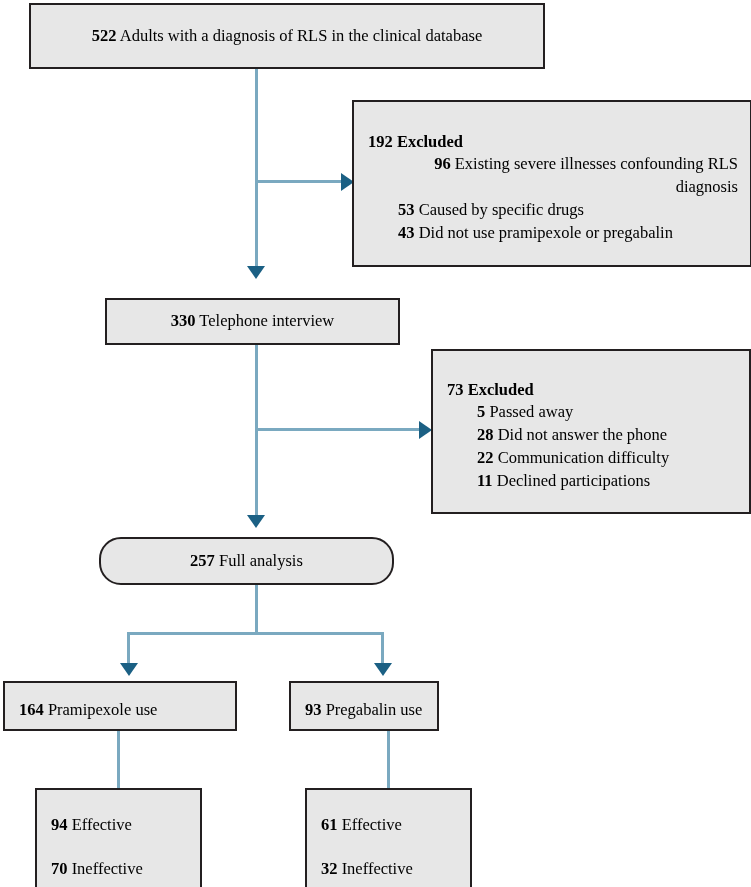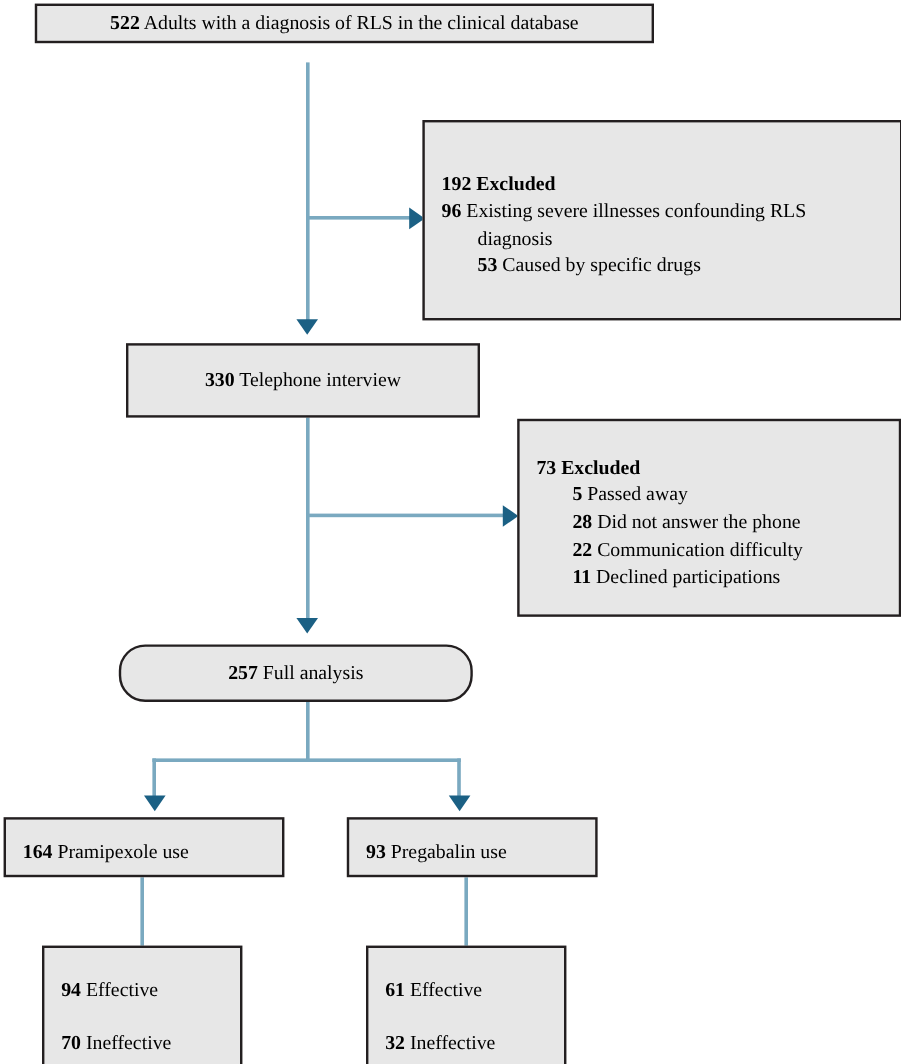--- a/index.html
+++ b/index.html
@@ -40,20 +40,21 @@
   .num {
     font-weight: bold;
   }
   .indent {
     padding-left: 30px;
     text-indent: 0;
   }
   .indent-wrap {
     padding-left: 30px;
     text-indent: -30px;
+    text-align: right;
   }
   .hdr {
     font-weight: bold;
   }
   .spacer-line {
     height: 21px;
   }
   
   .conn {
     position: absolute;
@@ -98,43 +99,47 @@
   <div class="conn vline" style="left:255px; top:585px; height:50px;"></div>
   <div class="conn hline" style="left:127px; top:632px; width:257px;"></div>
   <div class="conn vline" style="left:127px; top:632px; height:38px;"></div>
   <div class="arrow-down" style="left:119.5px; top:663px;"></div>
   <div class="conn vline" style="left:381px; top:632px; height:38px;"></div>
   <div class="arrow-down" style="left:373.5px; top:663px;"></div>
 
   <div class="conn vline" style="left:117px; top:731px; height:58px;"></div>
   <div class="conn vline" style="left:387px; top:731px; height:58px;"></div>
 
-  <div class="node centered" style="left:29px; top:3px; width:516px; height:33px;">
+  <div class="node centered" style="left:29px; top:3px; width:516px; height:66px;">
     <div class="line">
       <span class="num">522</span>
       <span>Adults with a diagnosis of RLS in the clinical database</span>
     </div>
   </div>
 
   <div class="node padded" style="left:352px; top:100px; width:400px; height:167px;">
     <div class="line hdr">
       <span class="num">192</span>
       <span>Excluded</span>
     </div>
     <div class="line indent-wrap">
       <span class="num">96</span>
       <span>Existing severe illnesses confounding RLS diagnosis</span>
     </div>
     <div class="line indent">
       <span class="num">53</span>
       <span>Caused by specific drugs</span>
     </div>
-  </div>
-
-  <div class="node centered" style="left:105px; top:286px; width:295px; height:62px;">
+    <div class="line indent">
+      <span class="num">43</span>
+      <span>Did not use pramipexole or pregabalin</span>
+    </div>
+  </div>
+
+  <div class="node centered" style="left:105px; top:298px; width:295px; height:47px;">
     <div class="line">
       <span class="num">330</span>
       <span>Telephone interview</span>
     </div>
   </div>
 
   <div class="node padded" style="left:431px; top:349px; width:320px; height:165px;">
     <div class="line hdr">
       <span class="num">73</span>
       <span>Excluded</span>
@@ -164,21 +169,21 @@
     </div>
   </div>
 
   <div class="node padded" style="left:3px; top:681px; width:234px; height:50px;">
     <div class="line">
       <span class="num">164</span>
       <span>Pramipexole use</span>
     </div>
   </div>
 
-  <div class="node padded" style="left:289px; top:681px; width:209px; height:50px;">
+  <div class="node padded" style="left:289px; top:681px; width:150px; height:50px;">
     <div class="line">
       <span class="num">93</span>
       <span>Pregabalin use</span>
     </div>
   </div>
 
   <div class="node padded" style="left:35px; top:788px; width:167px; height:110px;">
     <div class="line">
       <span class="num">94</span>
       <span>Effective</span>

